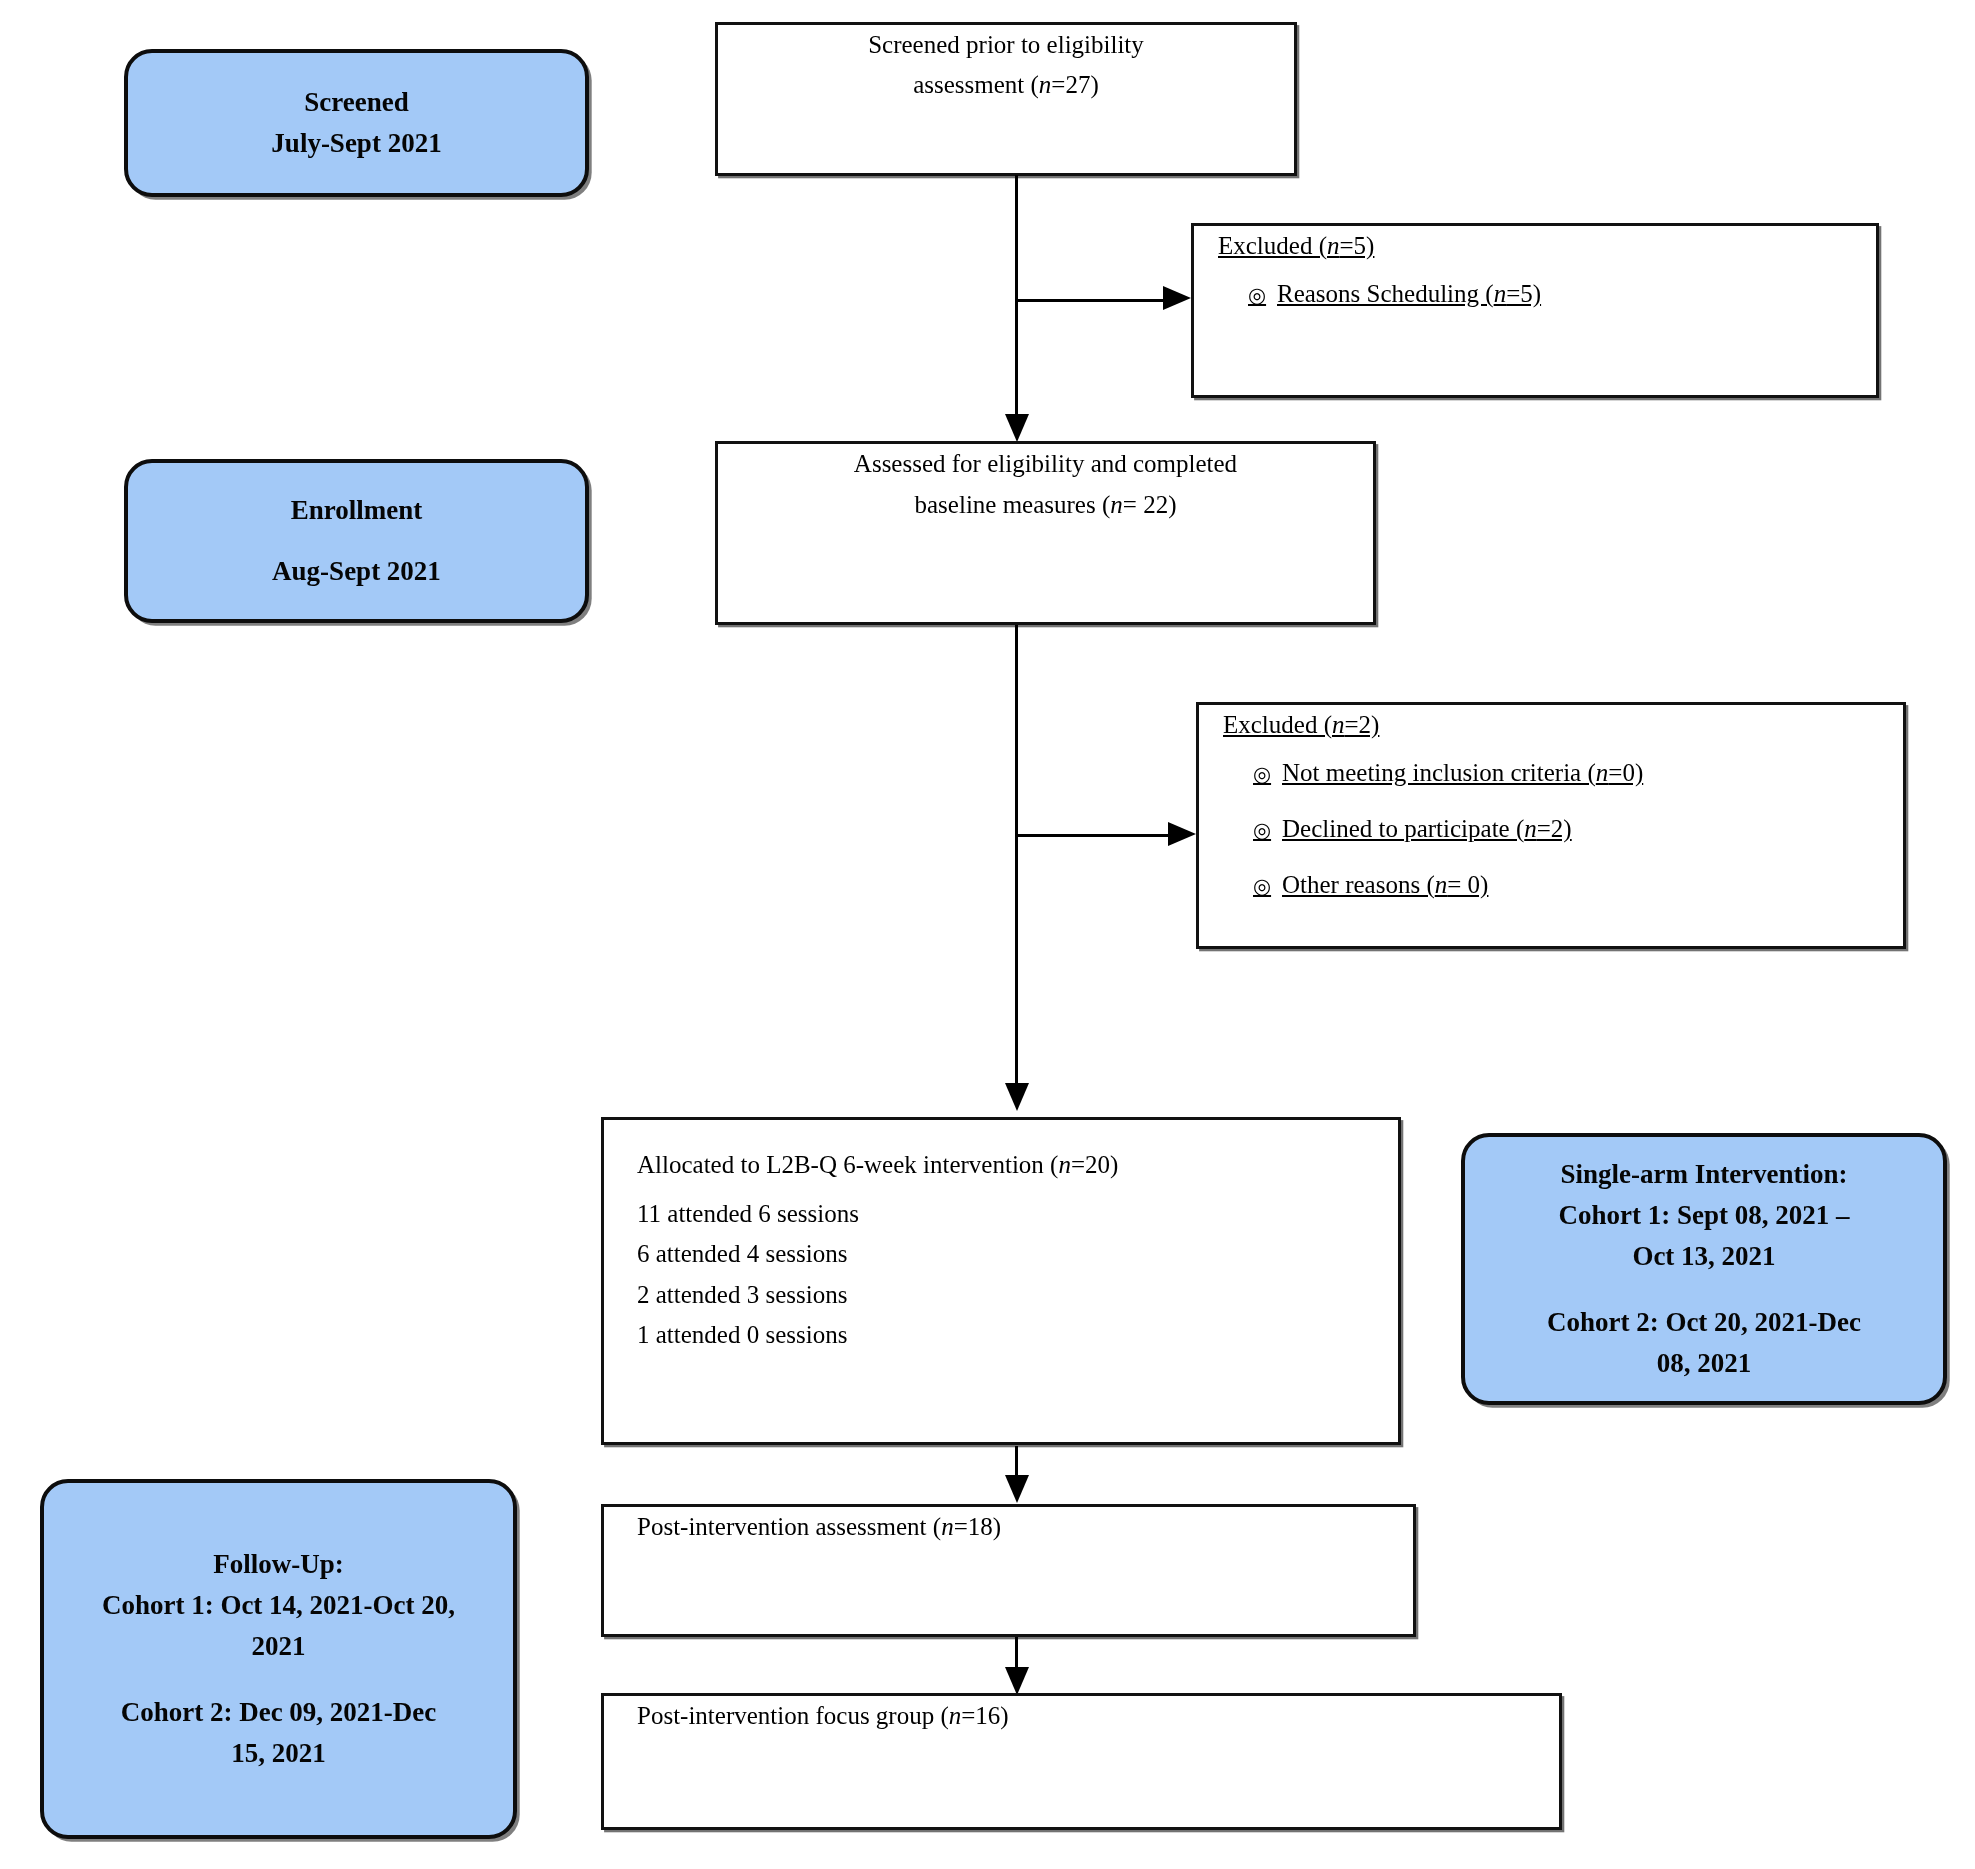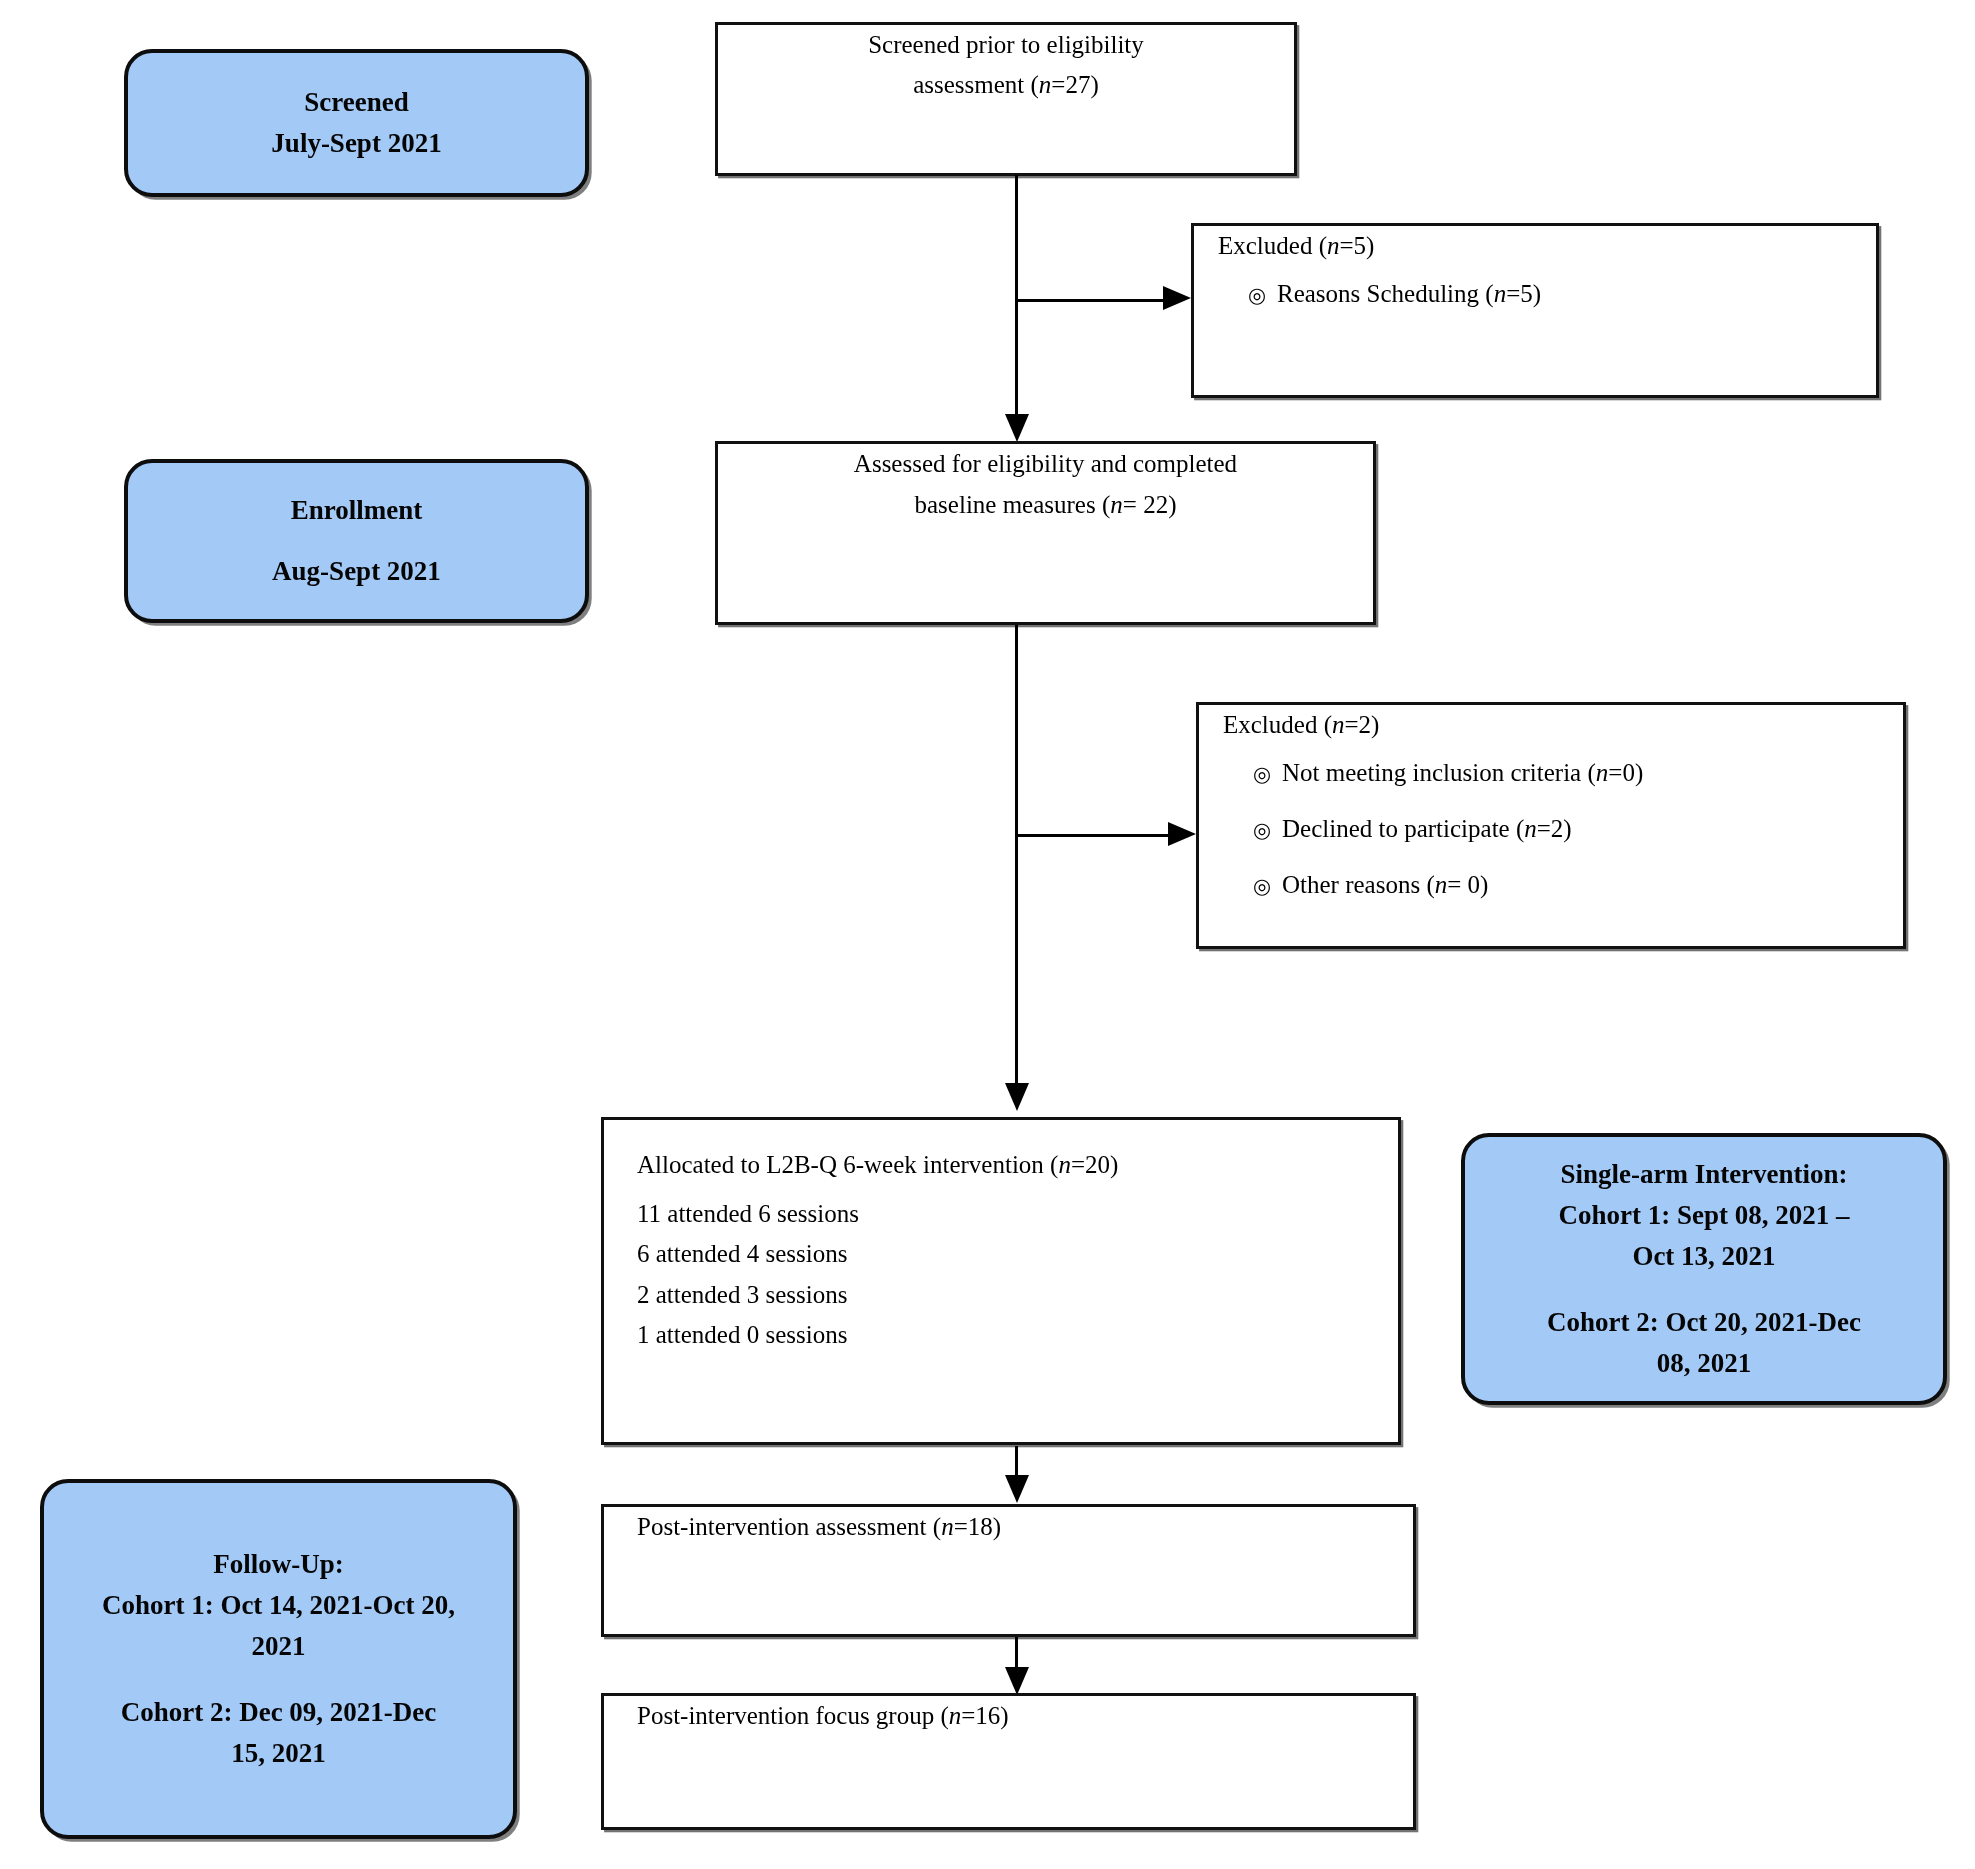--- a/index.html
+++ b/index.html
@@ -85,21 +85,21 @@
     color: #000;
     font-family: "DejaVu Sans", sans-serif;
   }
   .bullet-text {
     font-size: 25px;
     line-height: 1.3;
     color: #000;
     white-space: nowrap;
   }
 
-  .pad-x { padding-left: 24px; padding-right: 4px; }
+  .pad-x { padding-left: 24px; padding-right: 4px; text-decoration: underline; }
 
   
   .vline {
     position: absolute;
     width: 3.1px;
     background: #000000;
   }
   .hline {
     position: absolute;
     height: 3.1px;
@@ -204,21 +204,21 @@
   <div class="vline" style="left:1015px; top:1446px; height:32px;"></div>
   <div class="arrow-down" style="left:1005px; top:1475px;"></div>
 
   <div class="node rect-node left" style="left:601px; top:1504px; width:815px; height:133px; padding-left:33px; padding-right:1px;">
     <div class="line"><span>Post-intervention assessment (</span><span class="it">n</span><span>=18)</span></div>
   </div>
 
   <div class="vline" style="left:1015px; top:1637px; height:32px;"></div>
   <div class="arrow-down" style="left:1005px; top:1667px;"></div>
 
-  <div class="node rect-node left" style="left:601px; top:1693px; width:815px; height:137px; padding-left:33px; padding-right:18px;">
+  <div class="node rect-node left" style="left:601px; top:1693px; width:961px; height:137px; padding-left:33px; padding-right:18px;">
     <div class="line"><span>Post-intervention focus group (</span><span class="it">n</span><span>=16)</span></div>
   </div>
 
   <div class="node blue-node" style="left:40px; top:1479px; width:477px; height:360px; padding:0 10px;">
     <div class="blue-line">Follow-Up:</div>
     <div class="blue-line">Cohort 1: Oct 14, 2021-Oct 20,</div>
     <div class="blue-line">2021</div>
     <div class="blue-gap"></div>
     <div class="blue-line">Cohort 2: Dec 09, 2021-Dec</div>
     <div class="blue-line">15, 2021</div>

